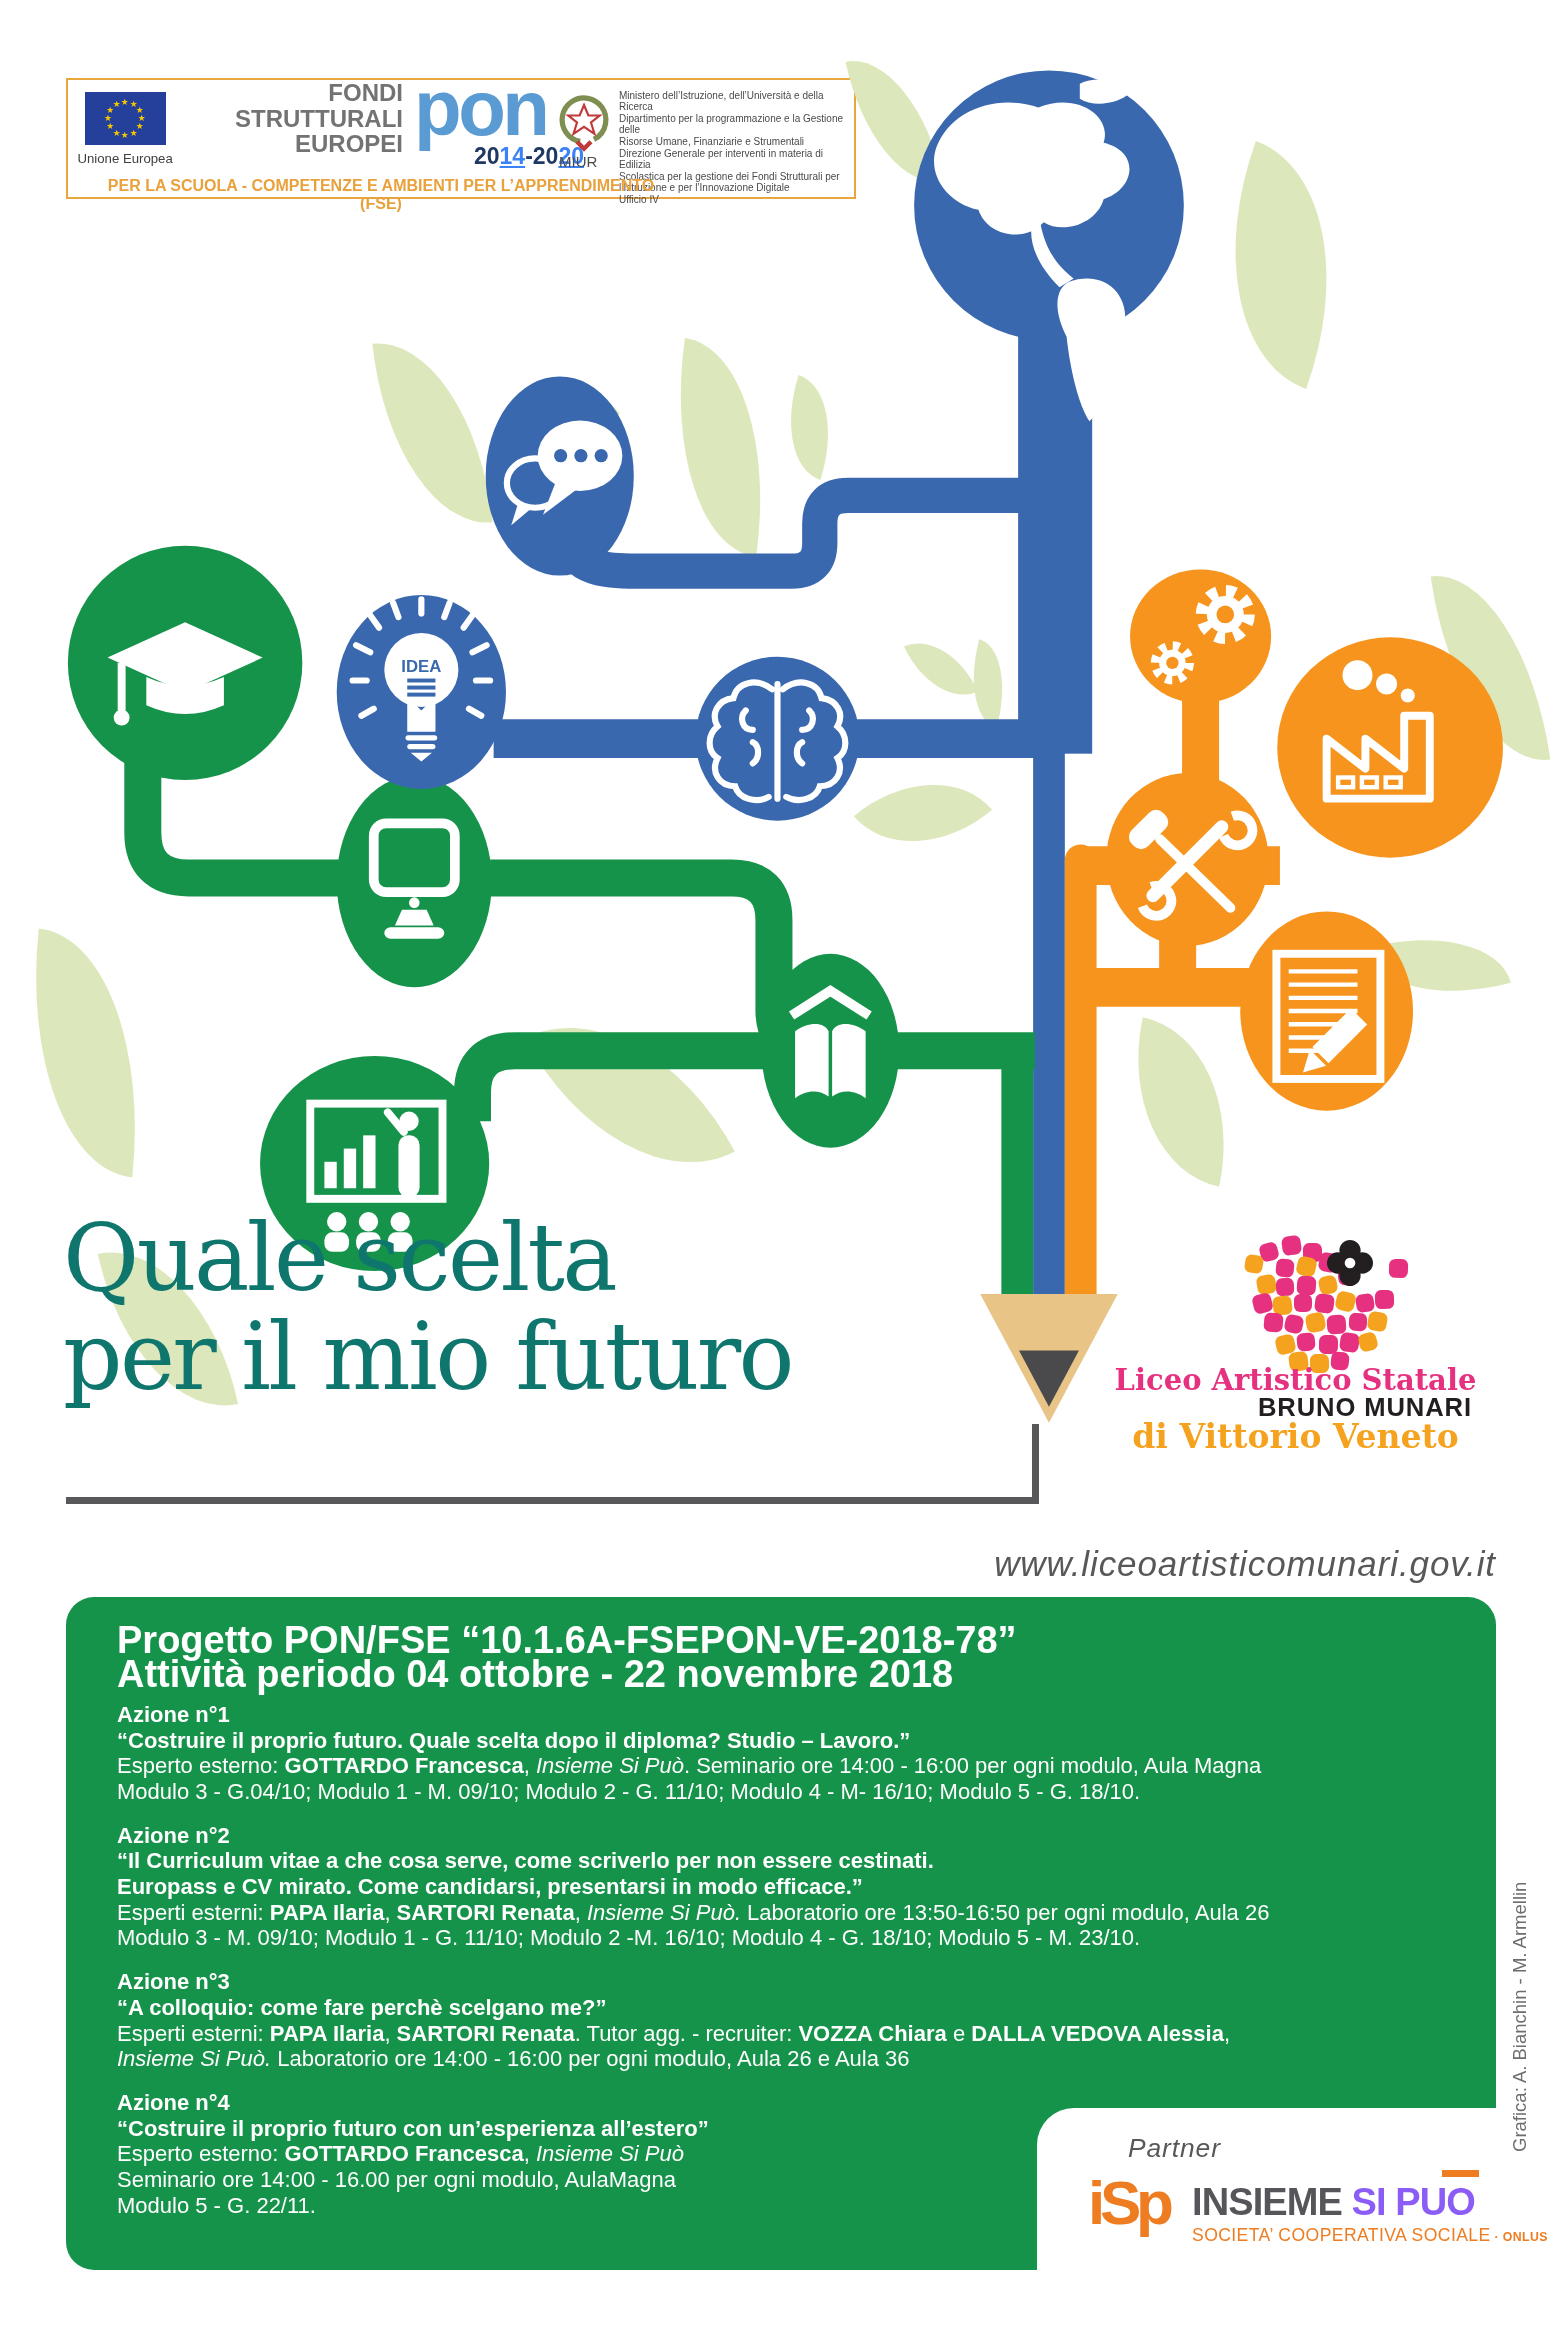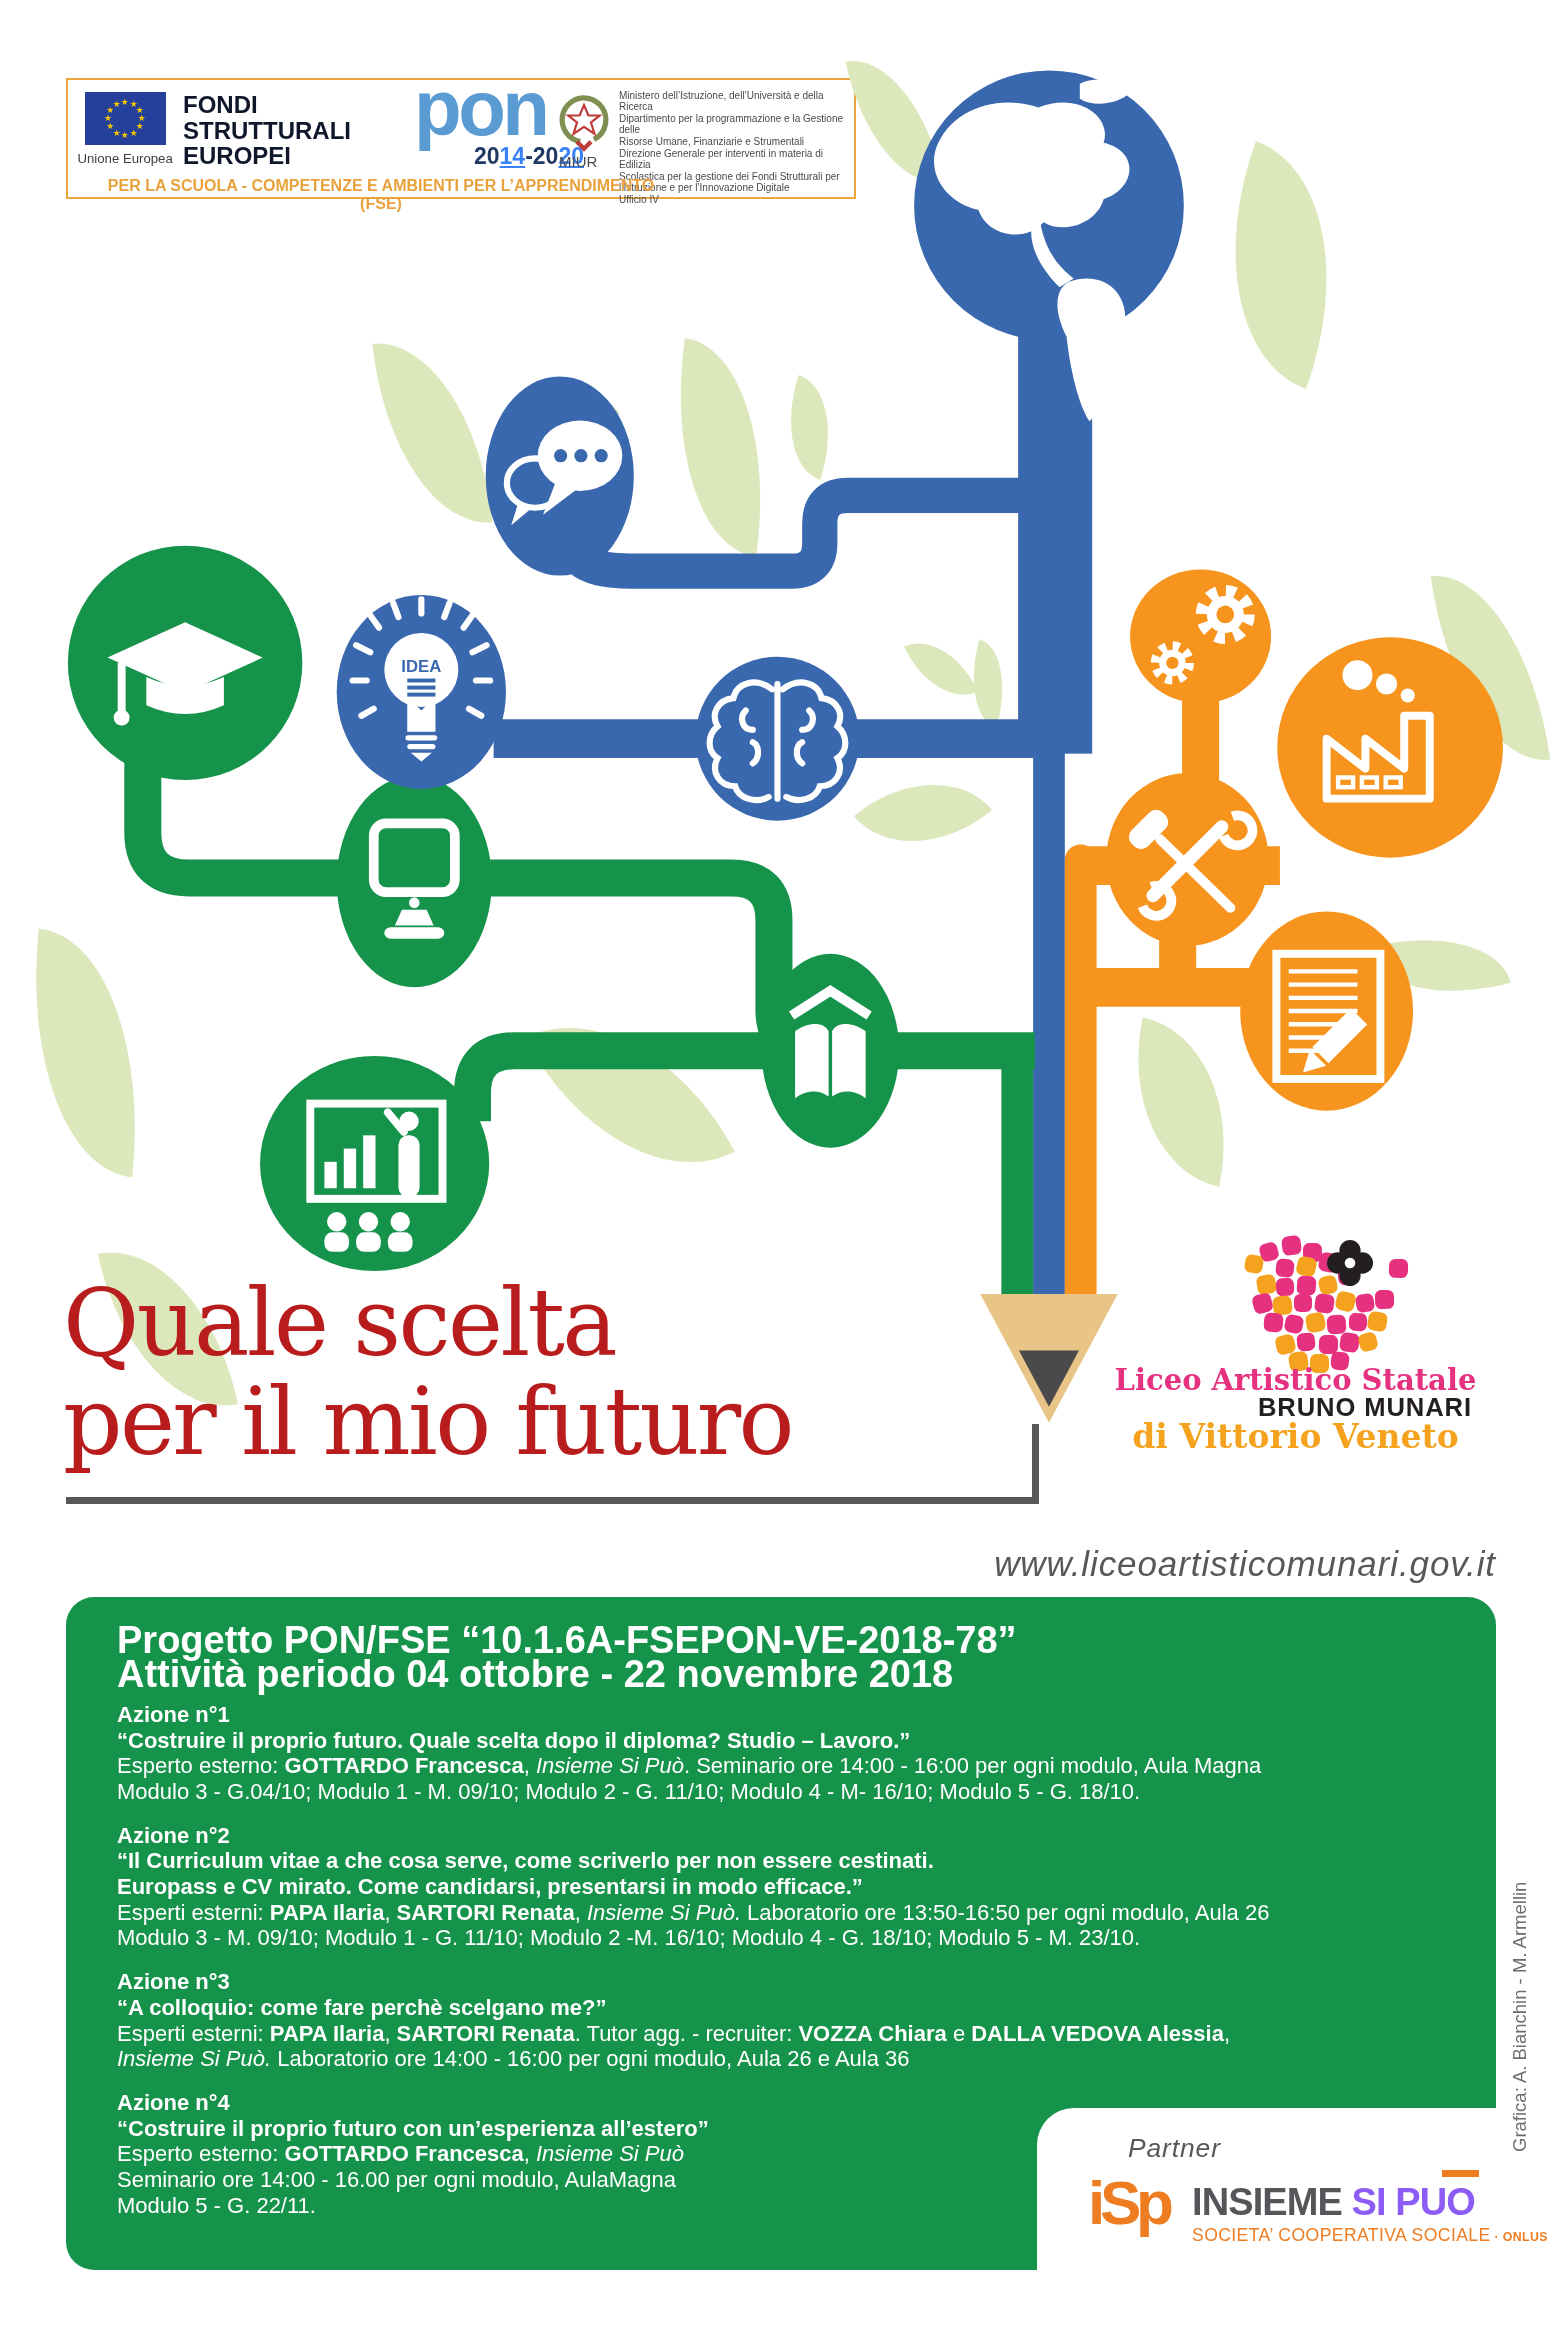--- a/index.html
+++ b/index.html
@@ -6,21 +6,21 @@
   body{width:1562px;height:2342px;position:relative;font-family:"Liberation Sans",sans-serif;overflow:hidden;}
   .abs{position:absolute;}
   
   .hdr-box{left:66px;top:78px;width:790px;height:121px;border:2.6px solid #E9A63C;background:#fff;box-sizing:border-box;}
   .eu-star{position:absolute;color:#F7C700;font-size:8.8px;line-height:8.8px;}
   .c-navy{color:#203864;} .c-blue{color:#3b82f6;text-decoration:underline;}
   
   .leaf{position:absolute;background:#DCE8BB;border-radius:0 100% 0 100%;}
   svg.tree{left:0;top:0;}
   
-  .big-title{left:63px;top:1274px;width:881px;font-family:"DejaVu Serif",serif;font-size:93px;line-height:99px;color:#b91c1c;letter-spacing:-2.6px;}
+  .big-title{left:63px;top:1209px;width:881px;font-family:"DejaVu Serif",serif;font-size:93px;line-height:99px;color:#0f766e;letter-spacing:-2.6px;}
   .rule-h{left:66px;top:1497px;width:973px;height:7px;background:#58585A;}
   .rule-v{left:1032px;top:1424px;width:7px;height:78px;background:#58585A;}
   .website{left:791px;top:1544px;width:705px;text-align:right;font-style:italic;font-size:35px;color:#58585A;letter-spacing:0.9px;}
   
   .logo-dot{position:absolute;border-radius:6.2px;}
   .school-l1{left:1093px;top:1363px;width:405px;text-align:center;font-family:"DejaVu Serif",serif;font-weight:bold;font-size:29px;color:#E5317F;}
   .school-l2{left:1199px;top:1393px;width:273px;text-align:right;font-weight:800;font-size:25.6px;letter-spacing:0.9px;color:#231F20;}
   .school-l3{left:1093px;top:1417px;width:405px;text-align:center;font-family:"DejaVu Serif",serif;font-weight:bold;font-size:33px;color:#F5A21E;}
   
   .green-box{left:66px;top:1597px;width:1430px;height:673px;background:#16934A;border-radius:28px;box-sizing:border-box;padding:26.4px 51px;color:#fff;}
@@ -52,21 +52,21 @@
       <div class="eu-star" style="left: 51px; top: 30px;">★</div>
       <div class="eu-star" style="left: 45px; top: 37px;">★</div>
       <div class="eu-star" style="left: 36px; top: 39px;">★</div>
       <div class="eu-star" style="left: 28px; top: 37px;">★</div>
       <div class="eu-star" style="left: 21.6px; top: 30px;">★</div>
       <div class="eu-star" style="left: 19.4px; top: 22px;">★</div>
       <div class="eu-star" style="left: 21.6px; top: 13.7px;">★</div>
       <div class="eu-star" style="left: 28px; top: 7.5px;">★</div>
     </div>
   <div style="position:absolute;left:-4.4px;top:71px;width:123px;text-align:center;font-size:13.2px;color:#3F3F41;">Unione Europea</div>
-  <div style="position:absolute;left:115px;top:12px;width:220px;font-weight:bold;color:#0f172a;font-size:24px;line-height:25.6px;" id="fondi-block">
+  <div style="position:absolute;left:115px;top:0;width:220px;text-align:right;font-weight:bold;color:#737373;font-size:24px;line-height:25.6px;" id="fondi-block">
       <div>FONDI</div>
       <div>STRUTTURALI</div>
       <div>EUROPEI</div>
     </div>
   <div style="position:absolute;left:346px;top:-10.6px;font-weight:bold;color:#5B9BD3;font-size:78px;letter-spacing:-3.5px;line-height:78px;">pon</div>
   <div style="position:absolute;left:375px;top:63px;width:141px;text-align:right;font-weight:bold;font-size:23px;" id="pon-years"><span class="c-navy">20</span><span class="c-blue">14</span><span class="c-navy">-20</span><span class="c-blue">20</span></div>
   <svg width="62" height="63" style="position:absolute;left:485px;top:10.6px;" viewBox="0 0 70 72">
     <circle cx="35" cy="33" r="25" fill="none" stroke="#7F8F52" stroke-width="6" stroke-dasharray="140 17" transform="rotate(100 35 33)"></circle>
     <polygon points="35,16 40,28 53,28 43,36 47,49 35,41 23,49 27,36 17,28 30,28" fill="#ffffff" stroke="#C03A3A" stroke-width="2.5"></polygon>
     <path d="M27,58 L35,66 L43,58" stroke="#C03A3A" stroke-width="5" fill="none"></path>

